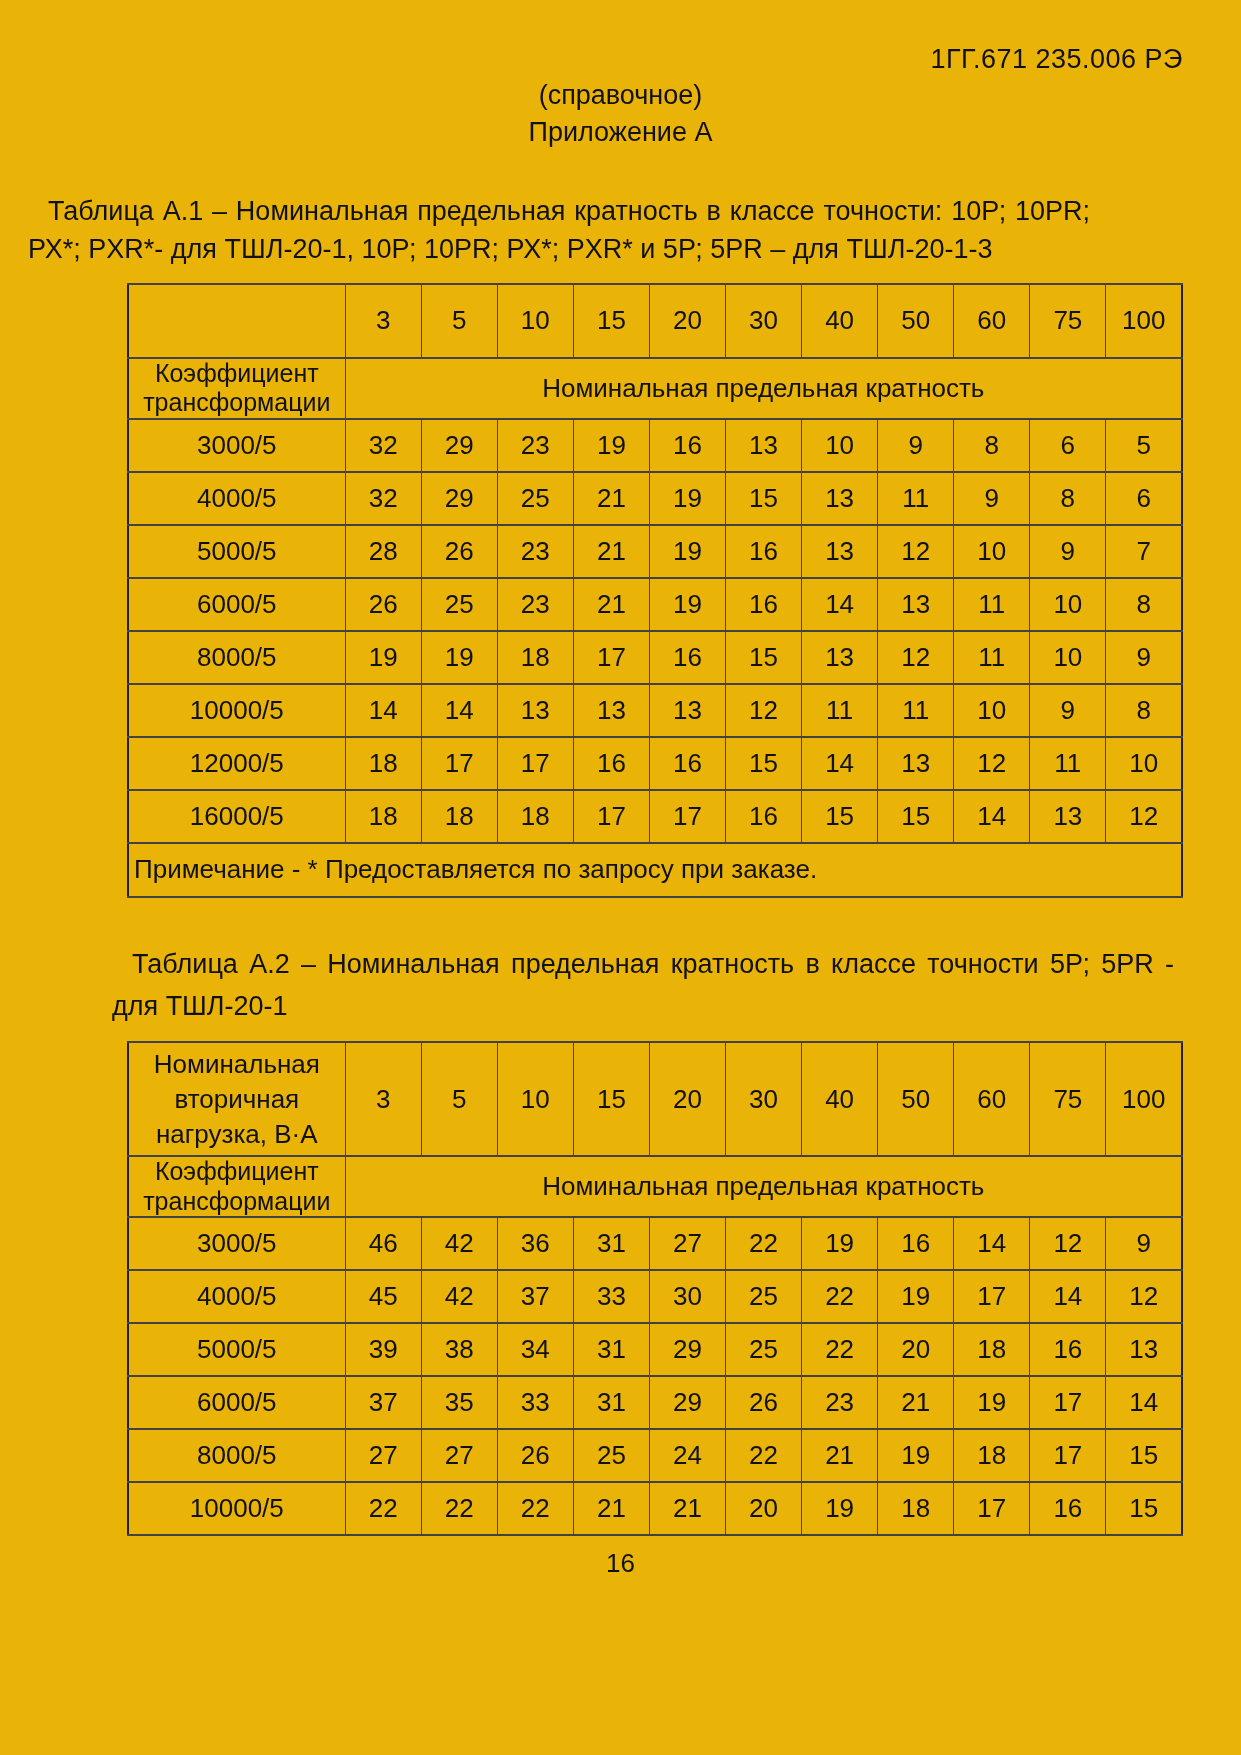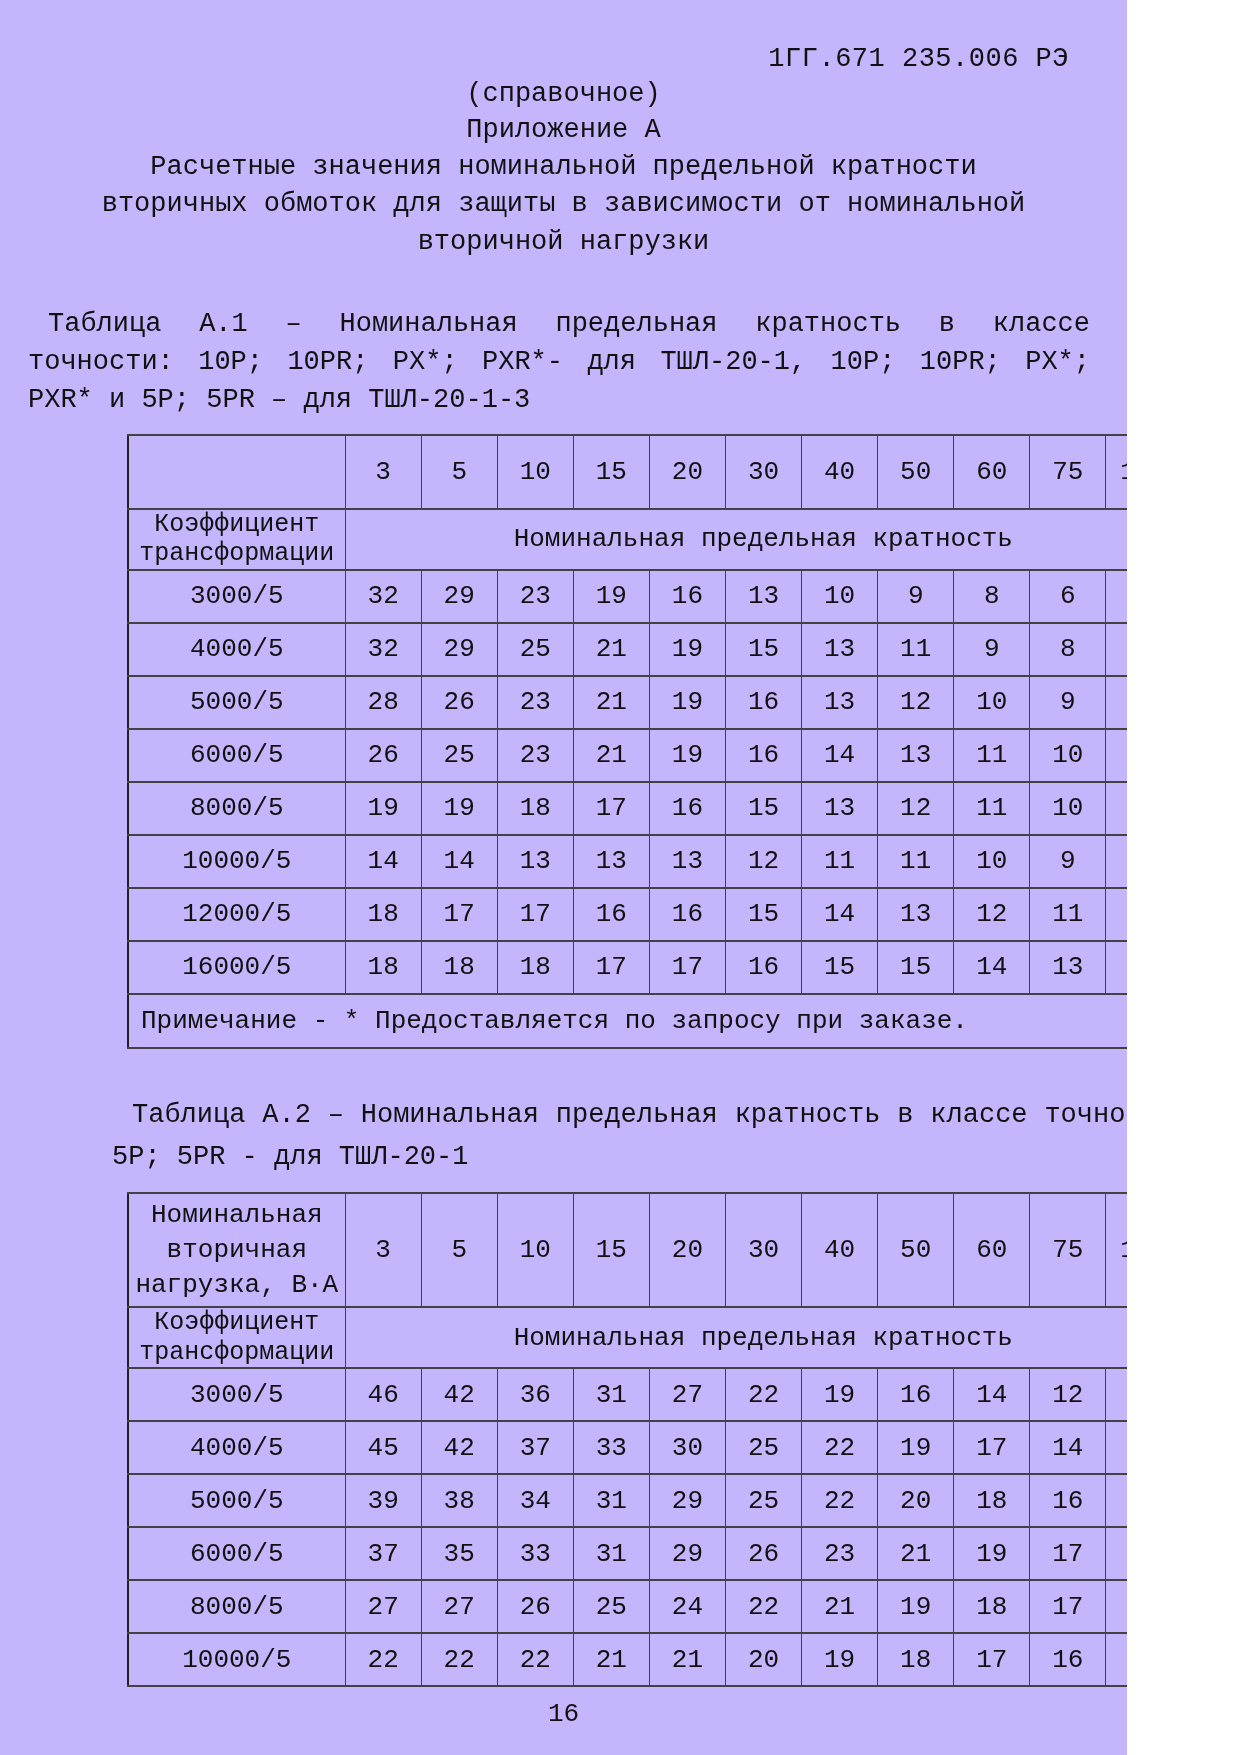--- a/index.html
+++ b/index.html
@@ -2,25 +2,25 @@
 <html><head>
 <meta charset="utf-8">
 <style>
   html, body {
     margin: 0;
     padding: 0;
     background: #ffffff;
   }
   .page {
     position: relative;
-    width: 1127px;
+    width: 1241px;
     height: 1755px;
-    background: #c4b5fd;
+    background: #eab308;
     color: #111111;
-    font-family: Liberation Mono, monospace;
+    font-family: Liberation Sans, sans-serif;
     font-size: 27px;
     overflow: hidden;
   }
   .doc-code {
     text-align: right;
     padding: 44px 58px 0 0;
     letter-spacing: 0.5px;
   }
   .center { text-align: center; }
   .appendix-title { margin-top: 6px; }
@@ -60,21 +60,21 @@
   }
   col.c-first { width: 20.6%; }
   col.c-num { width: 7.2181%; }
   
   .t1 tr.hdr-num-row td { height: 72px; }
   .t1 tr.hdr2 td { height: 54px; }
   .t1 tbody td { height: 51px; }
   .t1 tr.note-row td {
     height: 52px;
     text-align: left;
-    padding-left: 12px;
+    padding-left: 5px;
     font-size: 26px;
   }
   
   .t2 tr.hdr-num-row td { height: 112px; }
   .t2 tr.hdr2 td { height: 55px; }
   .t2 tbody td { height: 51px; }
   .corner-cell {
     line-height: 1.35;
     padding: 0 18px;
   }
@@ -91,21 +91,20 @@
 </style>
 </head>
 <body>
 
 <div class="page">
 
   <div class="doc-code">1ГГ.671 235.006 РЭ</div>
 
   <div class="center appendix-subtitle">(справочное)</div>
   <div class="center appendix-title">Приложение А</div>
-  <div class="description">Расчетные значения номинальной предельной кратности вторичных обмоток для защиты в зависимости от номинальной вторичной нагрузки</div>
 
   <p class="caption caption-a1">Таблица А.1 –  Номинальная предельная кратность в классе точности: 10Р; 10PR; РХ*; PXR*- для ТШЛ-20-1, 10Р; 10PR; РХ*; PXR* и 5Р; 5PR – для ТШЛ-20-1-3</p>
 
   <table class="data-table t1">
     <colgroup>
       <col class="c-first">
       <col class="c-num">
         <col class="c-num">
         <col class="c-num">
         <col class="c-num">

